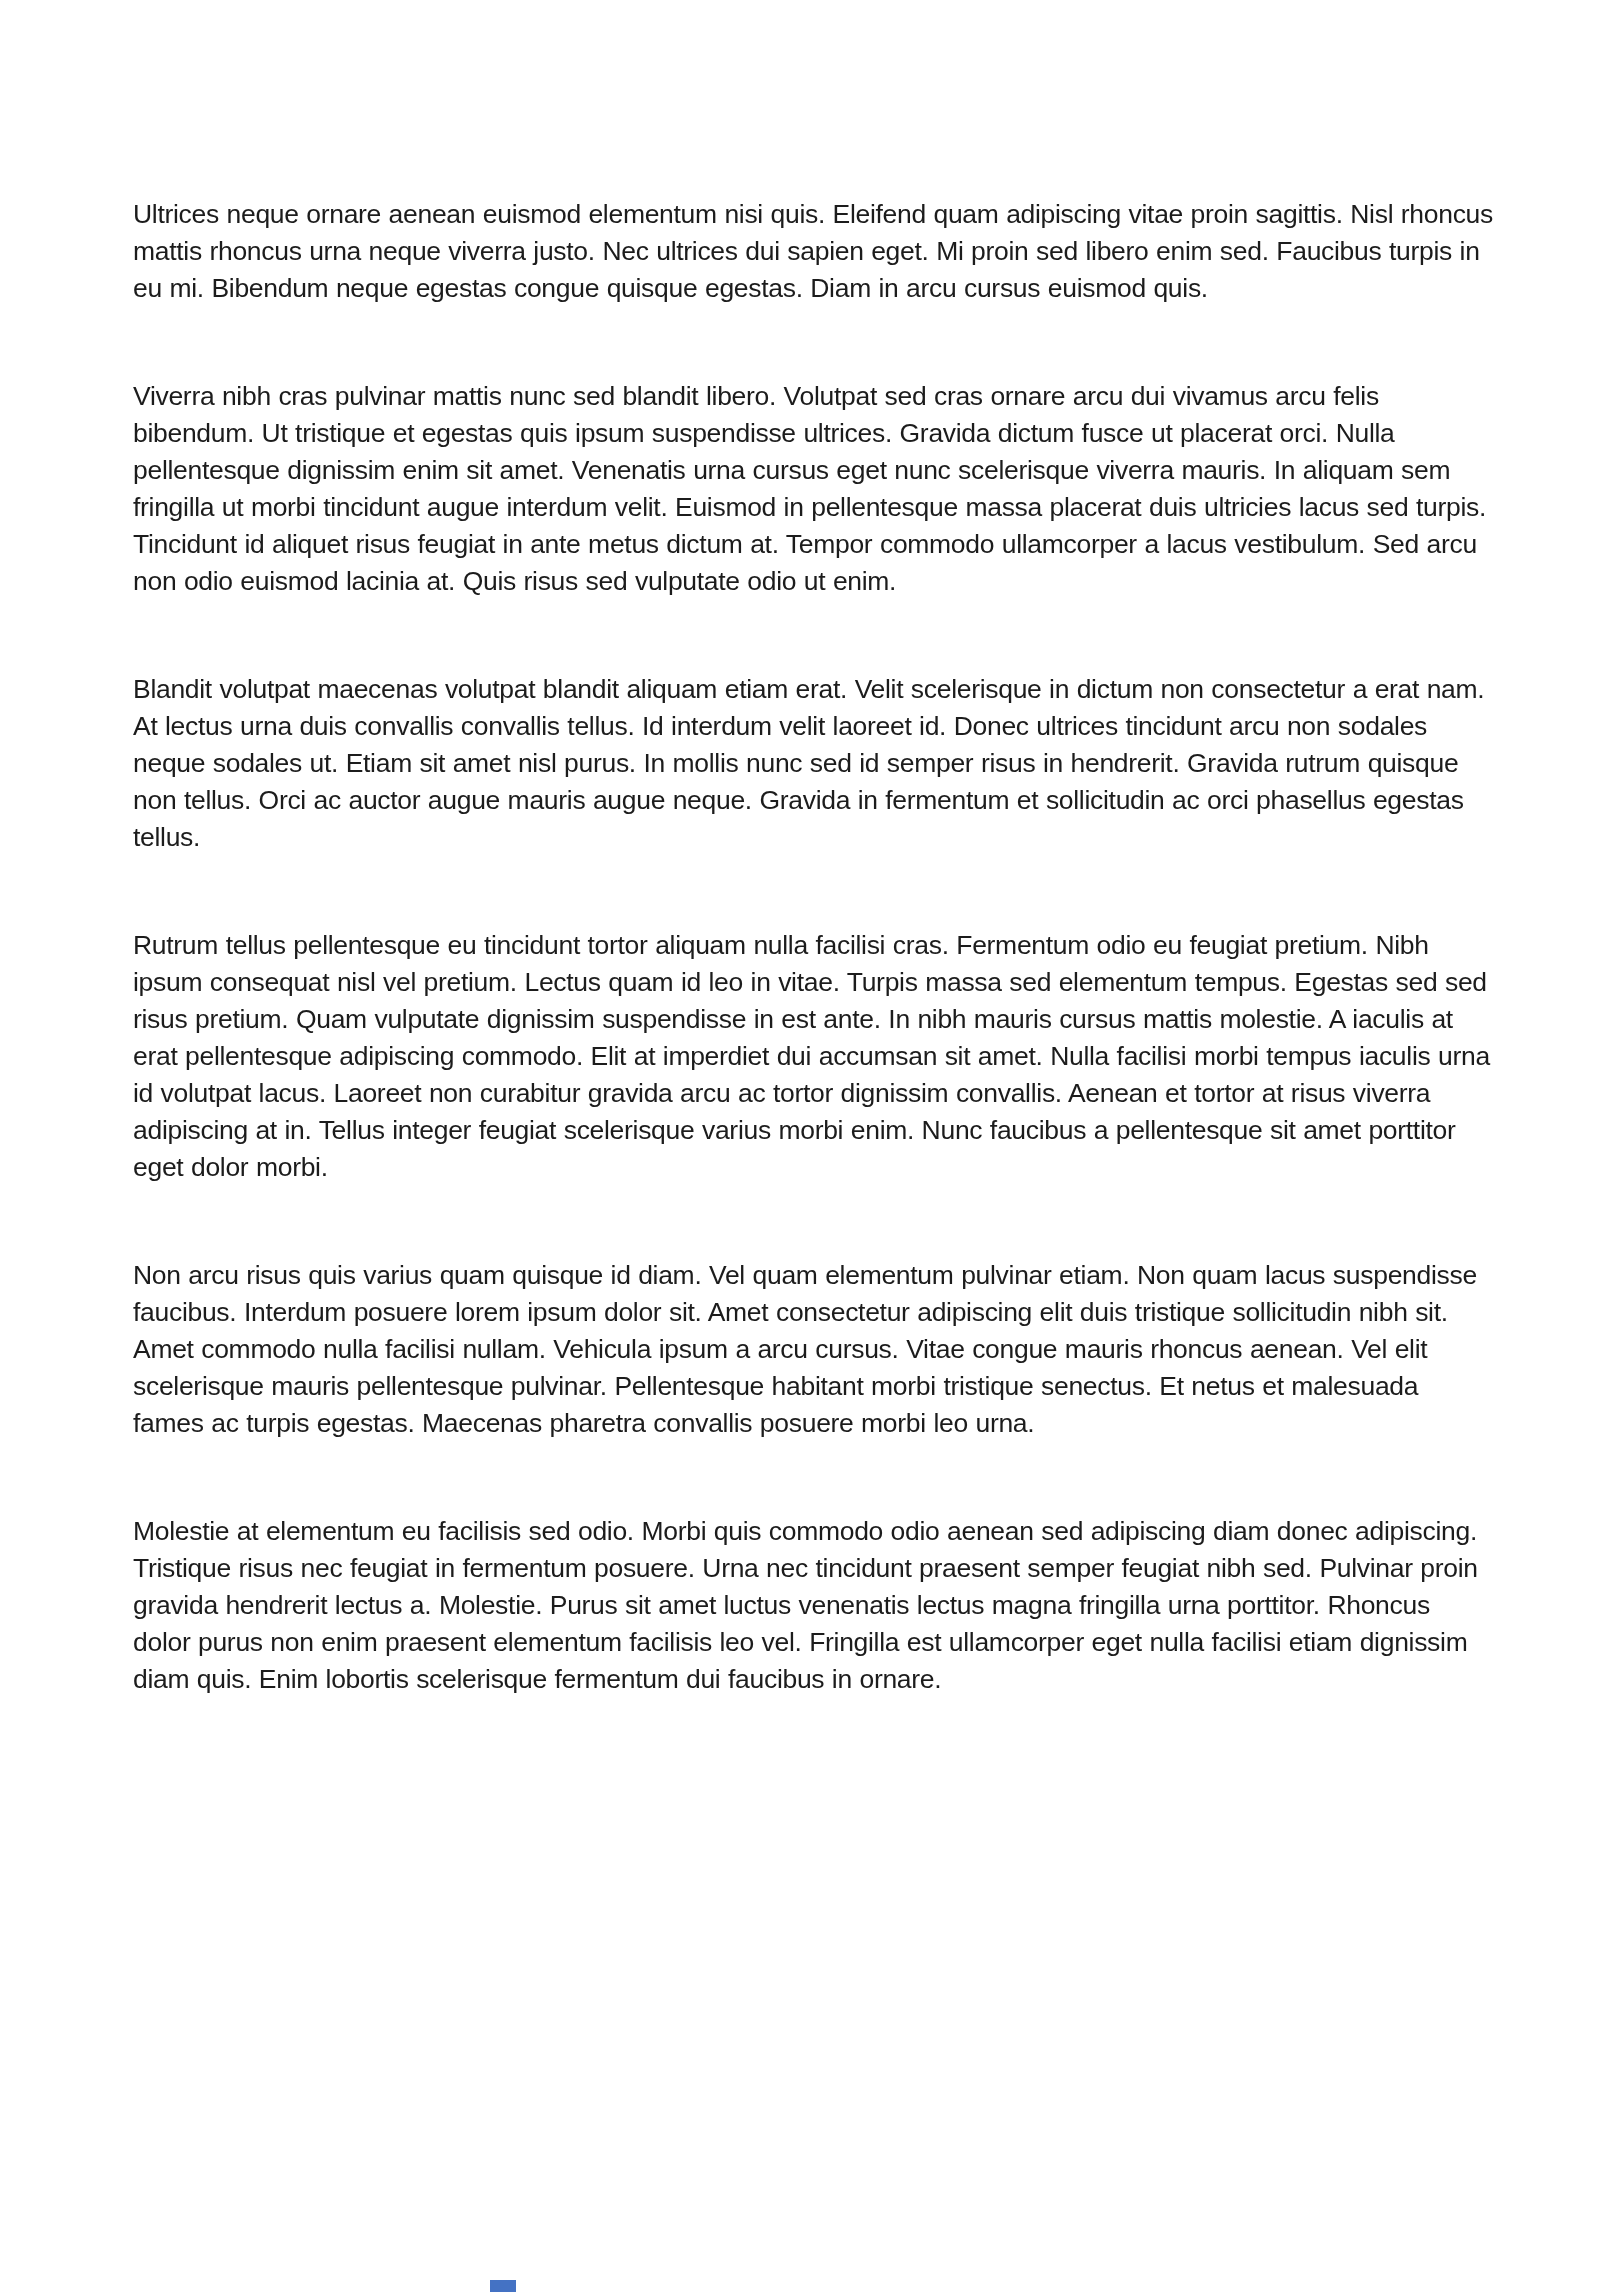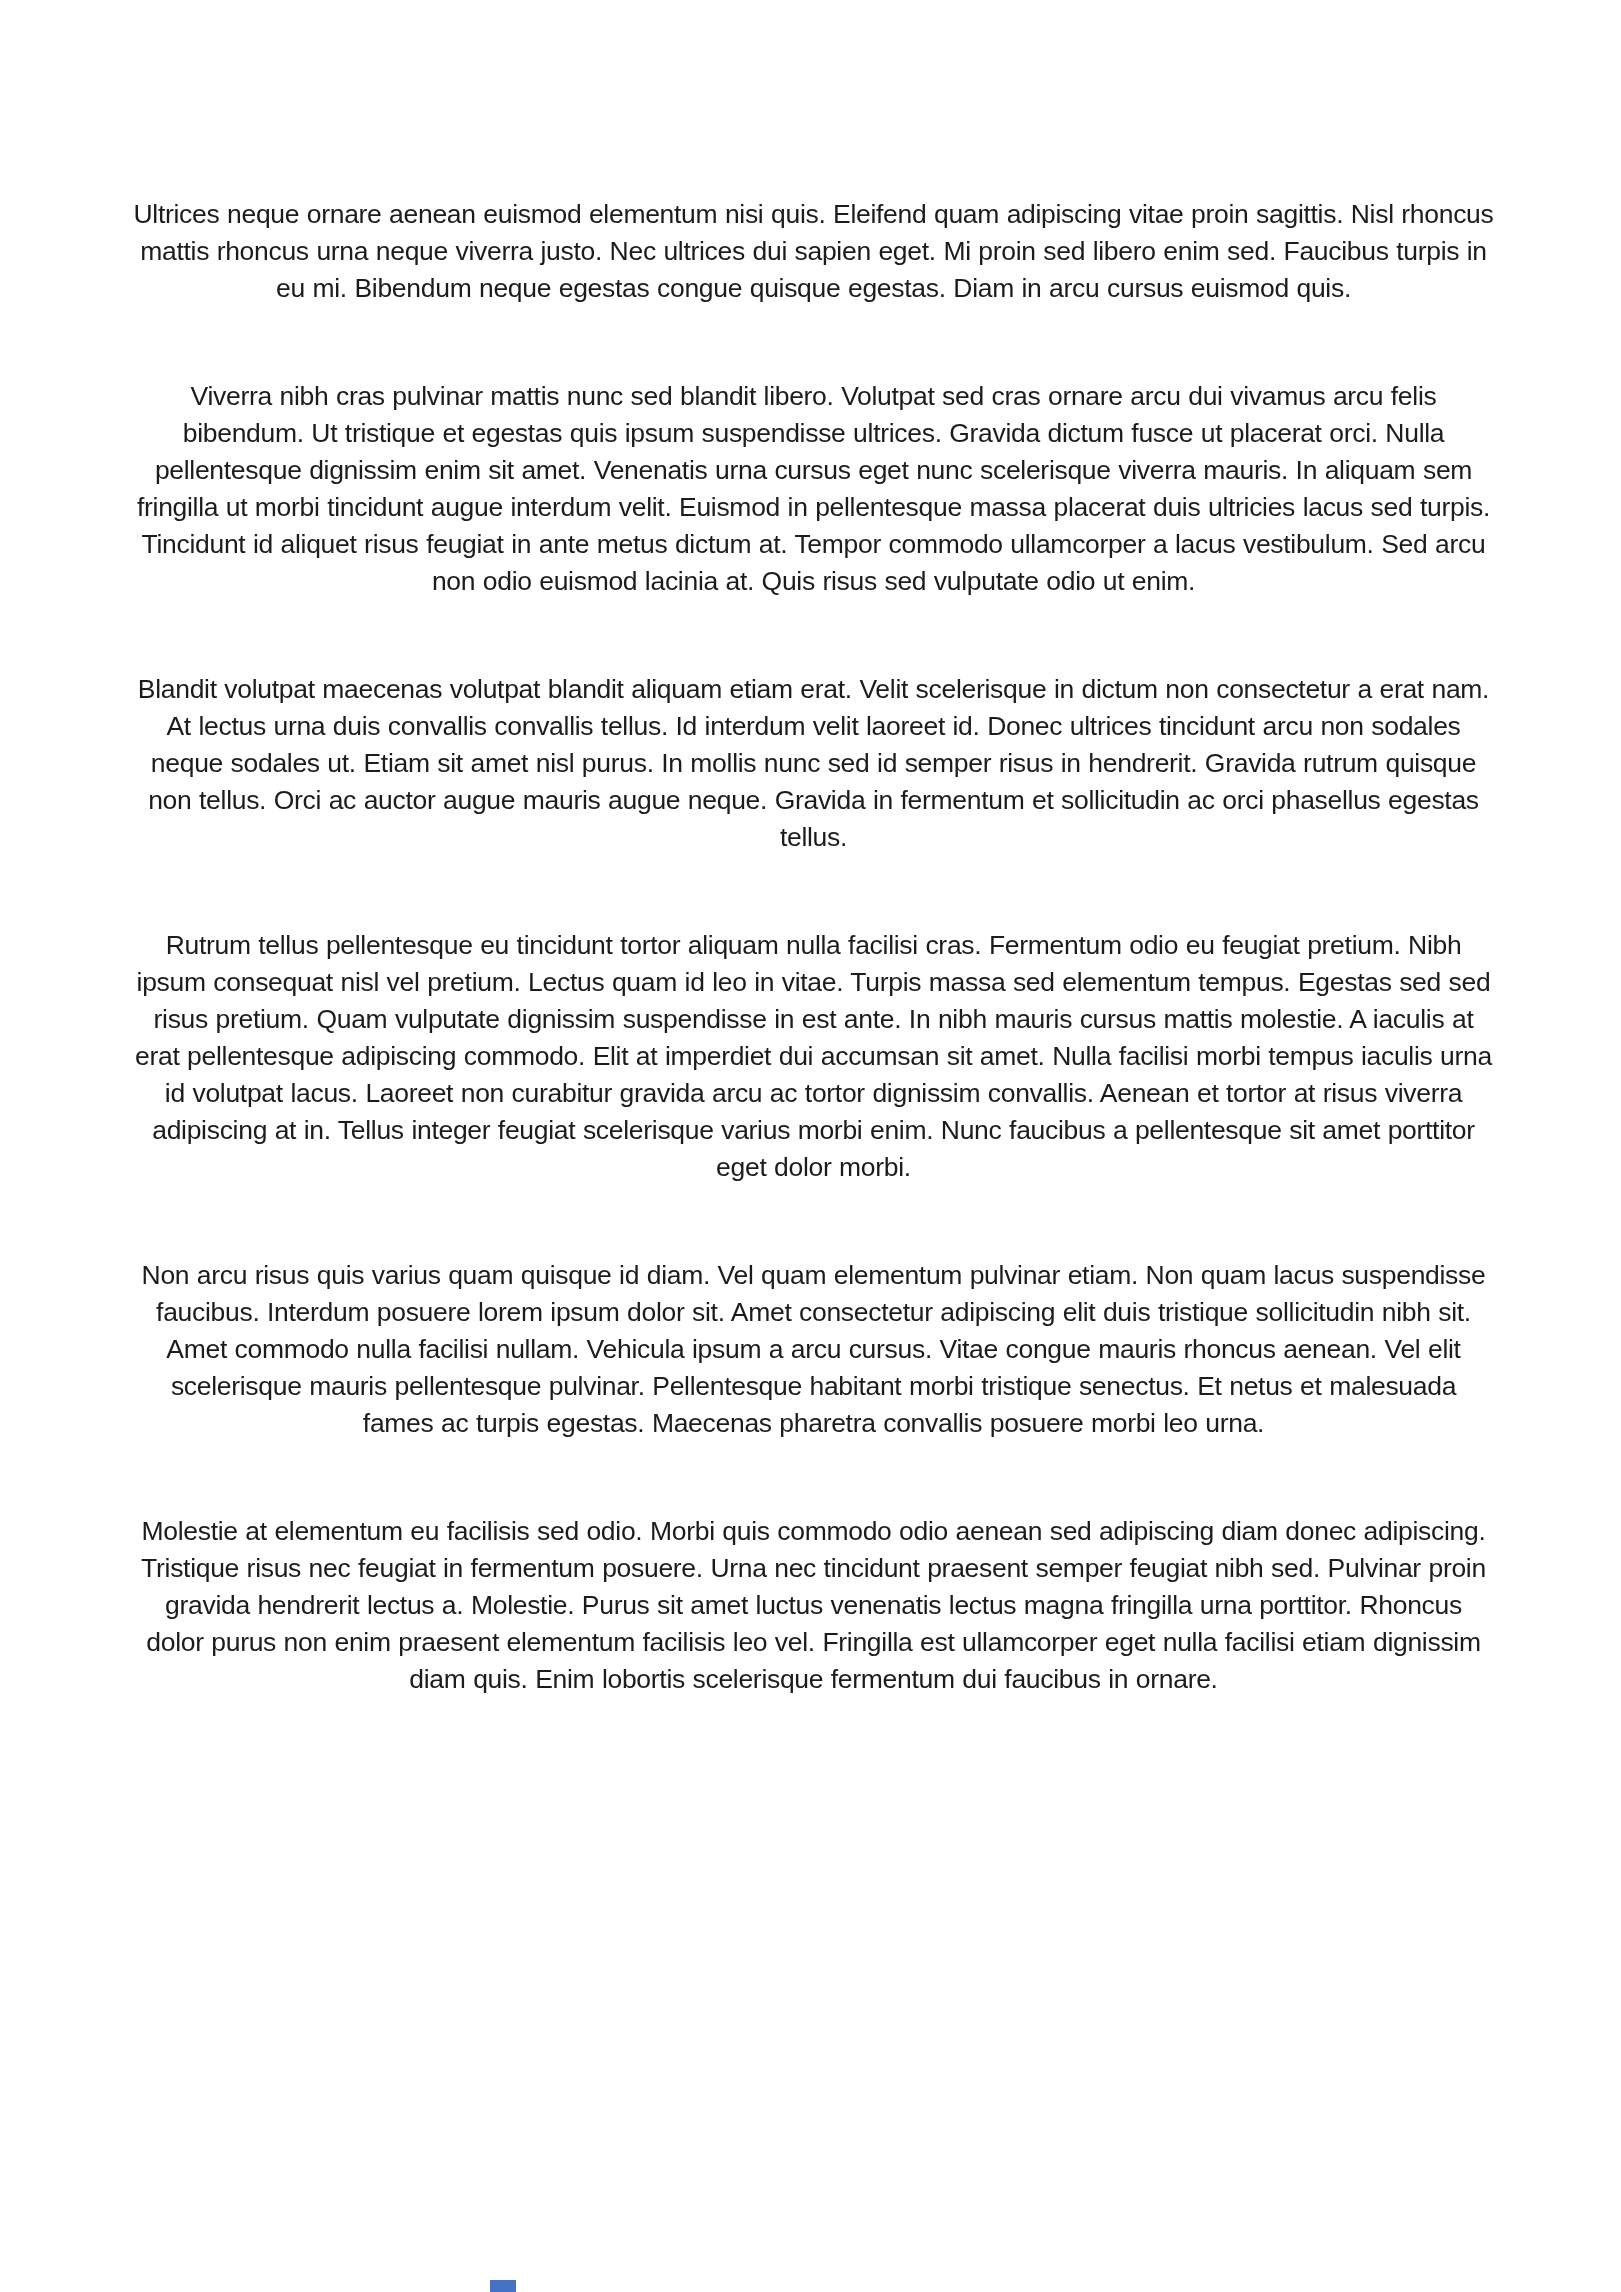--- a/index.html
+++ b/index.html
@@ -13,21 +13,21 @@
     height: 2293px;
     box-sizing: border-box;
     background: #ffffff;
     padding: 196px 127px 0 133px;
     overflow: hidden;
     font-family: "Liberation Sans", "DejaVu Sans", sans-serif;
     font-size: 26.5px;
     line-height: 37px;
     letter-spacing: -0.3px;
     color: #1c1c1c;
-    text-align: center;
+    text-align: left;
   }
   .page p {
     margin: 0 0 71px 0;
     padding: 0;
     word-spacing: 0.5px;
   }
   .next-page-fragment {
     position: absolute;
     left: 490px;
     bottom: 0;

